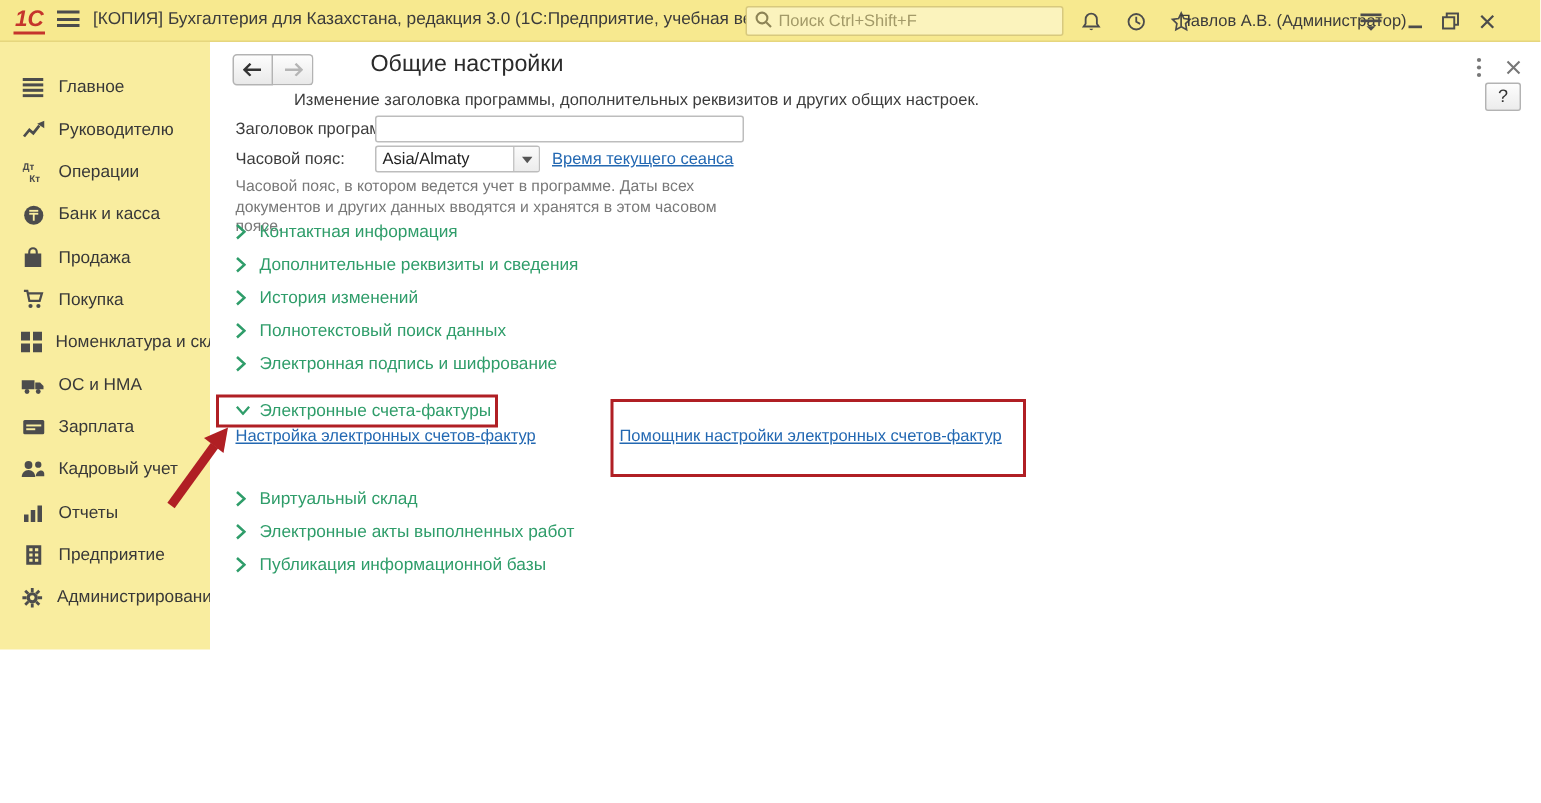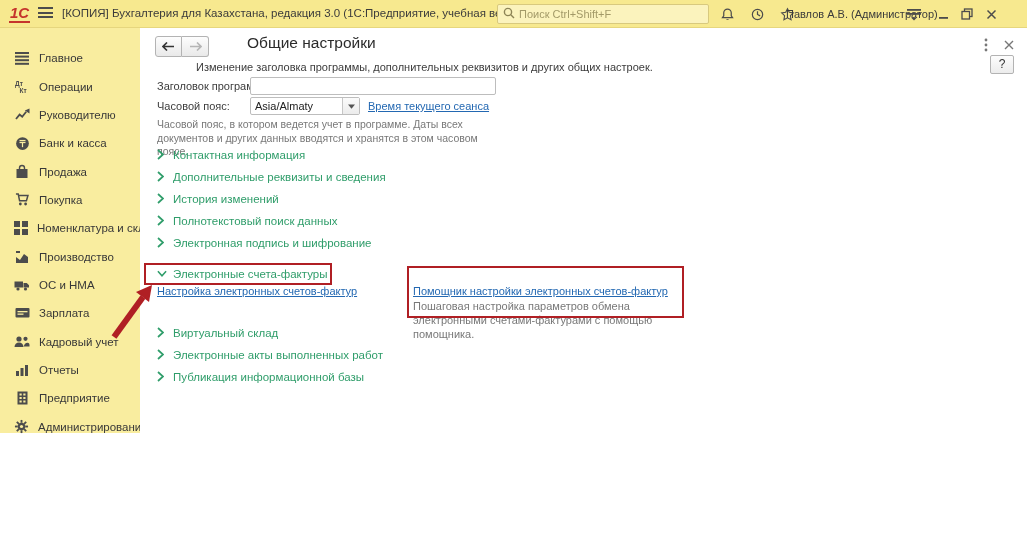--- a/index.html
+++ b/index.html
@@ -131,35 +131,35 @@
           <rect y="0" width="14" height="2" fill="#4c4c4c"></rect>
           <rect y="3.6" width="14" height="2" fill="#4c4c4c"></rect>
           <rect y="7.2" width="14" height="2" fill="#4c4c4c"></rect>
           <rect y="10.8" width="14" height="2" fill="#4c4c4c"></rect>
         </svg>
       </span>
     <span class="slabel">Главное</span>
   </div>
   <div class="side-item">
     <span class="sico">
+        <svg width="15" height="13" viewBox="0 0 15 13">
+          <path d="M1 11l3.6-4.4 2.6 2.2 4-5" fill="none" stroke="#4c4c4c" stroke-width="1.8"></path>
+          <polygon points="14.5,0.5 14.5,5.5 9.8,2.5" fill="#4c4c4c"></polygon>
+        </svg>
+      </span>
+    <span class="slabel">Руководителю</span>
+  </div>
+  <div class="side-item">
+    <span class="sico">
         <svg width="15" height="15" viewBox="0 0 15 15">
           <text x="0" y="6.5" font-size="6.5" font-weight="bold" fill="#4c4c4c" font-family="Liberation Sans">Дт</text>
           <text x="4.5" y="14" font-size="6.5" font-weight="bold" fill="#4c4c4c" font-family="Liberation Sans">Кт</text>
         </svg>
       </span>
     <span class="slabel">Операции</span>
-  </div>
-  <div class="side-item">
-    <span class="sico">
-        <svg width="15" height="13" viewBox="0 0 15 13">
-          <path d="M1 11l3.6-4.4 2.6 2.2 4-5" fill="none" stroke="#4c4c4c" stroke-width="1.8"></path>
-          <polygon points="14.5,0.5 14.5,5.5 9.8,2.5" fill="#4c4c4c"></polygon>
-        </svg>
-      </span>
-    <span class="slabel">Руководителю</span>
   </div>
   <div class="side-item">
     <span class="sico">
         <svg width="15" height="15" viewBox="0 0 16 16">
           <circle cx="8" cy="8" r="6.8" fill="#4c4c4c"></circle>
           <rect x="4.8" y="4.2" width="6.4" height="1.3" fill="#f9ed9f"></rect>
           <rect x="4.8" y="6.3" width="6.4" height="1.3" fill="#f9ed9f"></rect>
           <rect x="7.35" y="6.3" width="1.3" height="5.6" fill="#f9ed9f"></rect>
         </svg>
       </span>
@@ -187,29 +187,20 @@
   <div class="side-item">
     <span class="sico">
         <svg width="14" height="14" viewBox="0 0 14 14">
           <rect x="0" y="0" width="6" height="6" fill="#4c4c4c"></rect>
           <rect x="8" y="0" width="6" height="6" fill="#4c4c4c"></rect>
           <rect x="0" y="8" width="6" height="6" fill="#4c4c4c"></rect>
           <rect x="8" y="8" width="6" height="6" fill="#4c4c4c"></rect>
         </svg>
       </span>
     <span class="slabel">Номенклатура и склад</span>
-  </div>
-  <div class="side-item">
-    <span class="sico">
-        <svg width="14" height="14" viewBox="0 0 14 14">
-          <path d="M1 13V7l4 3 4-6 4 3v6z" fill="#4c4c4c"></path>
-          <rect x="1" y="1" width="4" height="2" fill="#4c4c4c"></rect>
-        </svg>
-      </span>
-    <span class="slabel">Производство</span>
   </div>
   <div class="side-item">
     <span class="sico">
         <svg width="16" height="14" viewBox="0 0 16 14">
           <rect x="0.5" y="3.5" width="8.5" height="6" fill="#4c4c4c"></rect>
           <path d="M9.5 5h3.2l2.3 2.3v2.2H9.5z" fill="#4c4c4c"></path>
           <circle cx="4" cy="11" r="1.6" fill="#4c4c4c"></circle>
           <circle cx="11.5" cy="11" r="1.6" fill="#4c4c4c"></circle>
         </svg>
       </span>
@@ -376,21 +367,20 @@
         <svg width="11" height="7" viewBox="0 0 11 7">
           <polyline points="1,1 5.5,6 10,1" fill="none" stroke="#2f9d6a" stroke-width="1.7"></polyline>
         </svg>
       </span>
     <span class="stitle">Электронные счета-фактуры</span>
   </div>
 
   <span class="link exp-link" style="left:17px; top:257px;text-decoration:underline;">Настройка электронных счетов-фактур</span>
 
   <span class="link exp-link" style="left:273px; top:257px;">Помощник настройки электронных счетов-фактур</span>
-  <div class="exp-desc" style="left:273px; top:272px;">Пошаговая настройка параметров обмена электронными счетами-фактурами с помощью помощника.</div>
 
   <div class="sec" style="top:299px;">
     <span class="chev">
         <svg width="7" height="11" viewBox="0 0 7 11">
           <polyline points="1,1 6,5.5 1,10" fill="none" stroke="#2f9d6a" stroke-width="1.7"></polyline>
         </svg>
       </span>
     <span class="stitle">Виртуальный склад</span>
   </div>
   <div class="sec" style="top:321px;">

